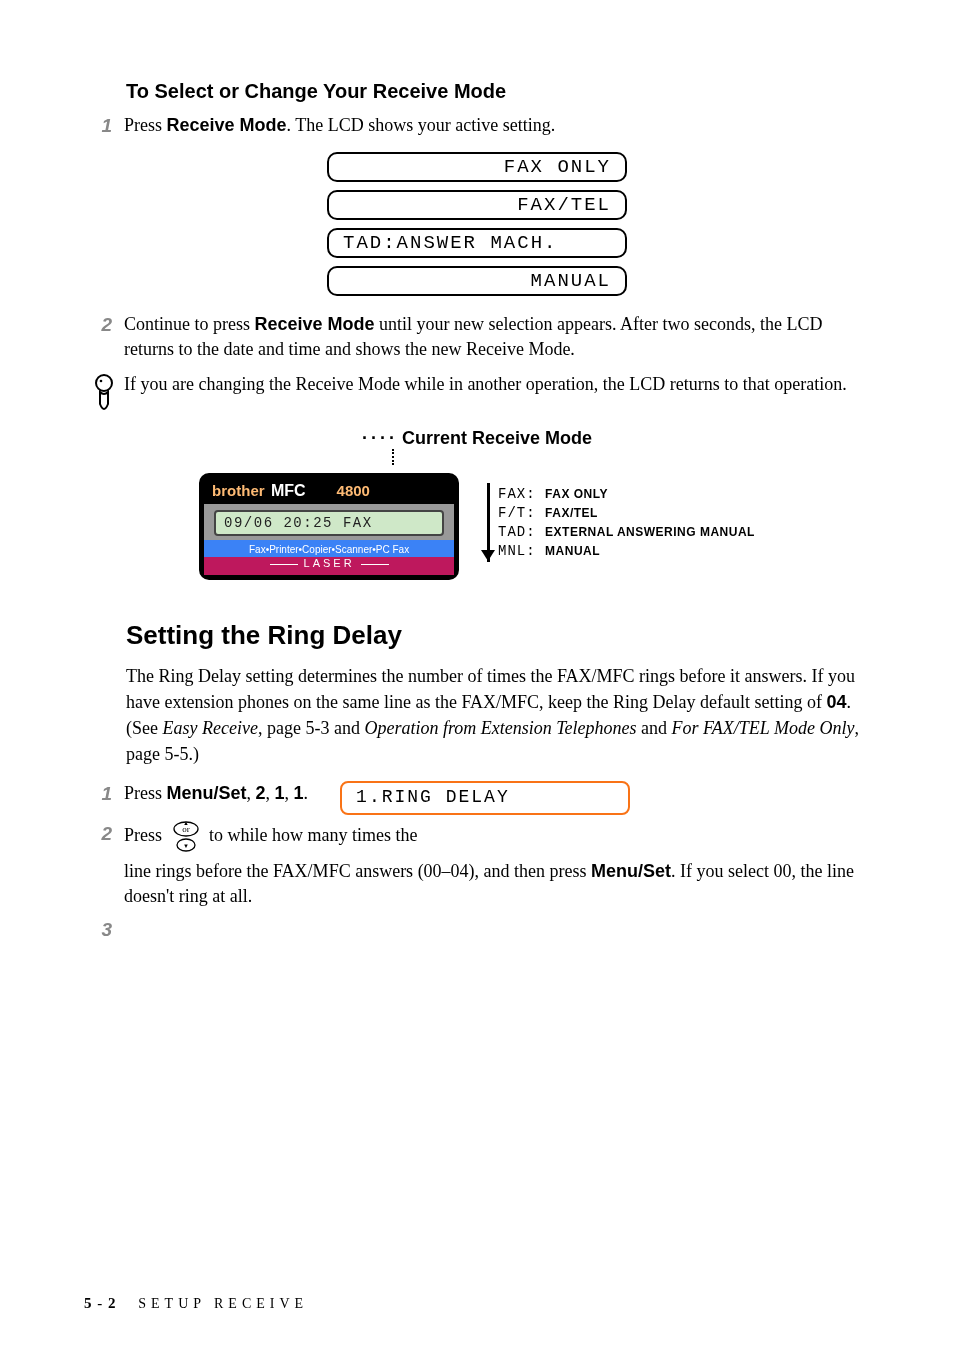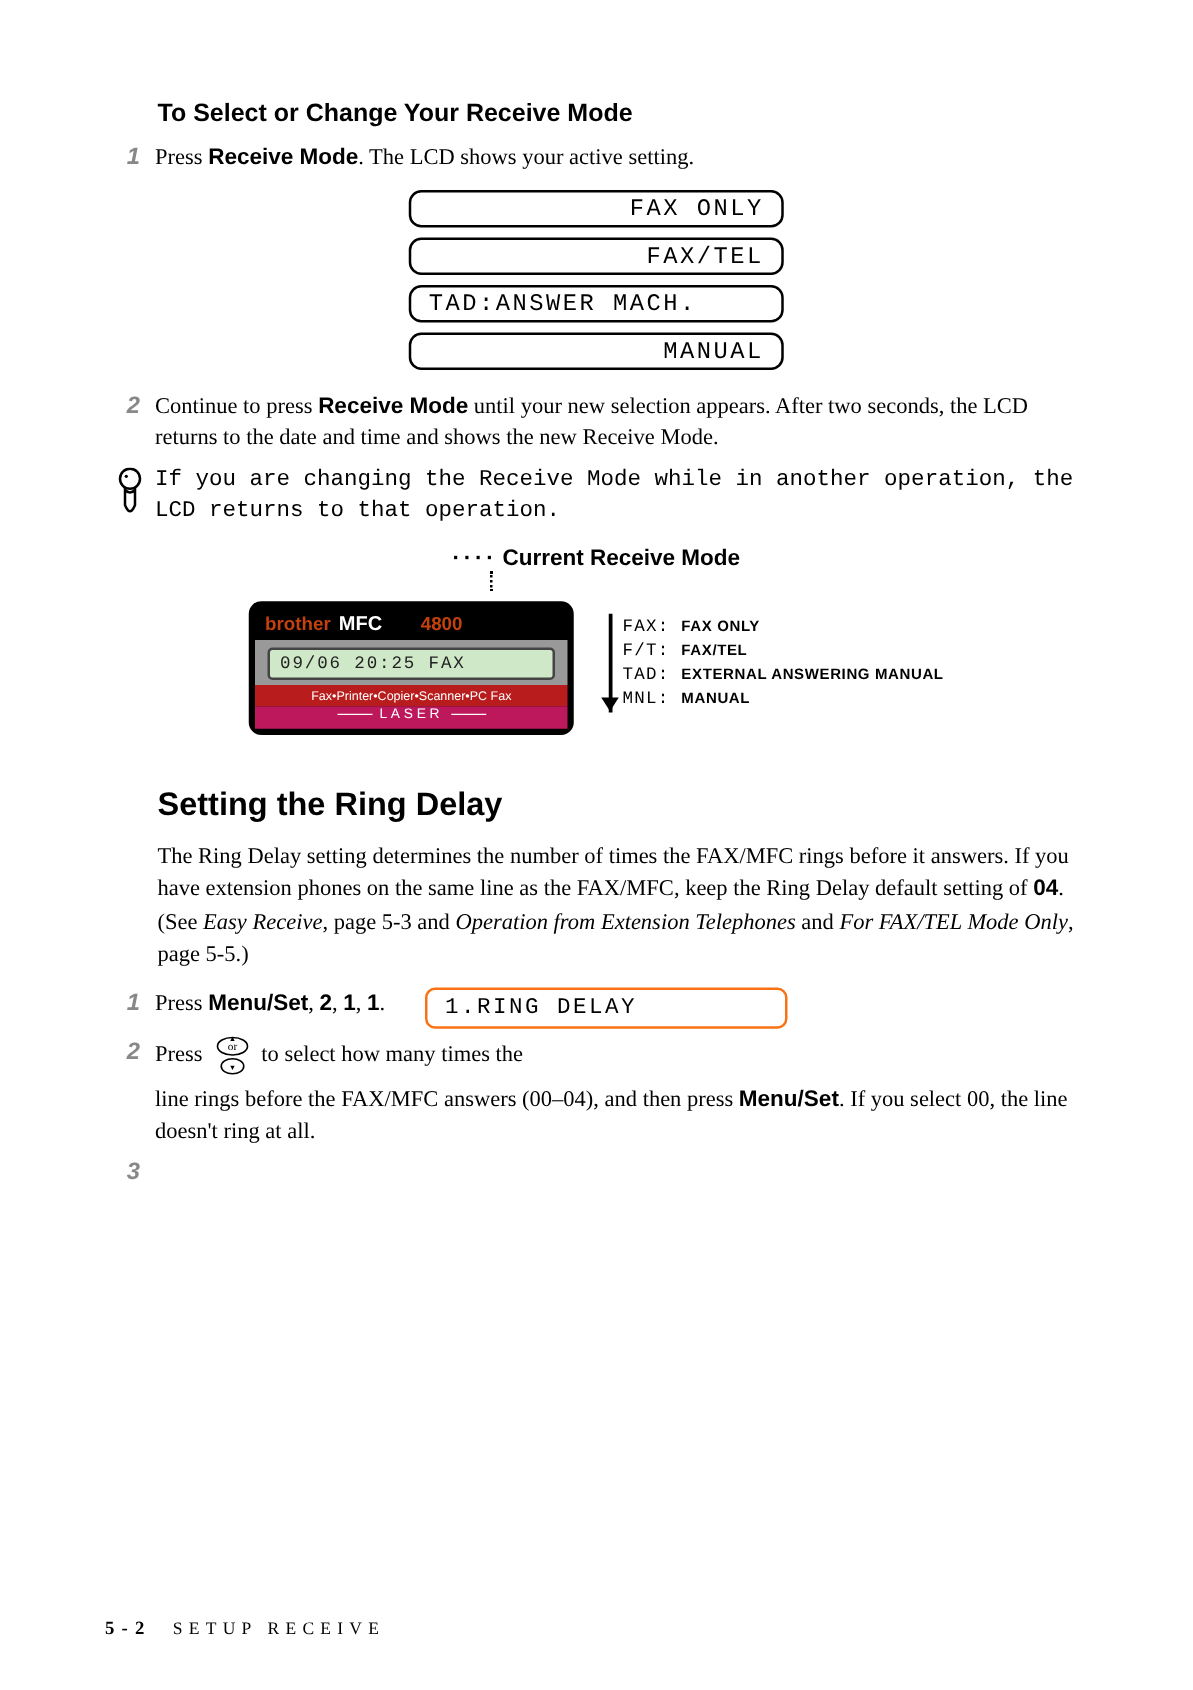--- a/index.html
+++ b/index.html
@@ -58,21 +58,20 @@
     letter-spacing: 2px;
     text-align: right;
     white-space: nowrap;
   }
   .lcd-box.left { text-align: left; }
   .note-row {
     display: flex;
     align-items: flex-start;
     margin-top: 10px;
     margin-bottom: 14px;
-    font-family: Liberation Mono, monospace;
   }
   .note-icon {
     width: 40px;
     flex-shrink: 0;
     display: flex;
     justify-content: center;
     padding-top: 2px;
   }
   .note-body {
     flex: 1;
@@ -95,21 +94,21 @@
   }
   .device {
     width: 260px;
     border: 3px solid #000;
     border-radius: 10px;
     background: #000;
     padding: 2px;
   }
   .device-top {
     background: #000;
-    color: #c2410c;
+    color: #fdba74;
     display: flex;
     align-items: center;
     gap: 6px;
     padding: 4px 8px;
     font-family: Arial, Helvetica, sans-serif;
     font-weight: bold;
     font-size: 15px;
   }
   .device-screen-row {
     background:#999;
@@ -120,21 +119,21 @@
     border: 2px solid #444;
     border-radius: 4px;
     padding: 3px 8px;
     font-family: "Courier New", monospace;
     font-size: 14px;
     letter-spacing: 1.5px;
     color: #222;
     white-space: nowrap;
   }
   .device-sub {
-    background:#b91c1c;
+    background:#3b82f6;
     color:#fff;
     text-align:center;
     font-family: Arial, Helvetica, sans-serif;
     font-size:10px;
     padding:4px 0 2px 0;
   }
   .device-laser {
     background:#be185d;
     color:#fff;
     text-align:center;
@@ -319,21 +318,21 @@
       <span>Press </span>
       <span class="or-icon">
         <svg width="30" height="32" viewBox="0 0 30 32">
           <ellipse cx="15" cy="8" rx="12" ry="7" fill="none" stroke="#000" stroke-width="1.3"></ellipse>
           <text x="15" y="11" text-anchor="middle" font-size="9" font-family="Times New Roman">or</text>
           <text x="15" y="4" text-anchor="middle" font-size="6">▲</text>
           <ellipse cx="15" cy="24" rx="9" ry="6" fill="none" stroke="#000" stroke-width="1.3"></ellipse>
           <text x="15" y="27" text-anchor="middle" font-size="6">▼</text>
         </svg>
       </span>
-      <span> to select how many times the</span>
+      <span> to while how many times the</span>
       <div style="height:6px;"></div>
       <span>line rings before the FAX/MFC answers (00–04), and then press </span><span class="bold">Menu/Set</span><span>. If you select 00, the line doesn't ring at all.</span>
     </div>
   </div>
 
   <div class="step-row" style="margin-top:8px;">
     <div class="step-num">3</div>
   </div>
 
 </div>

